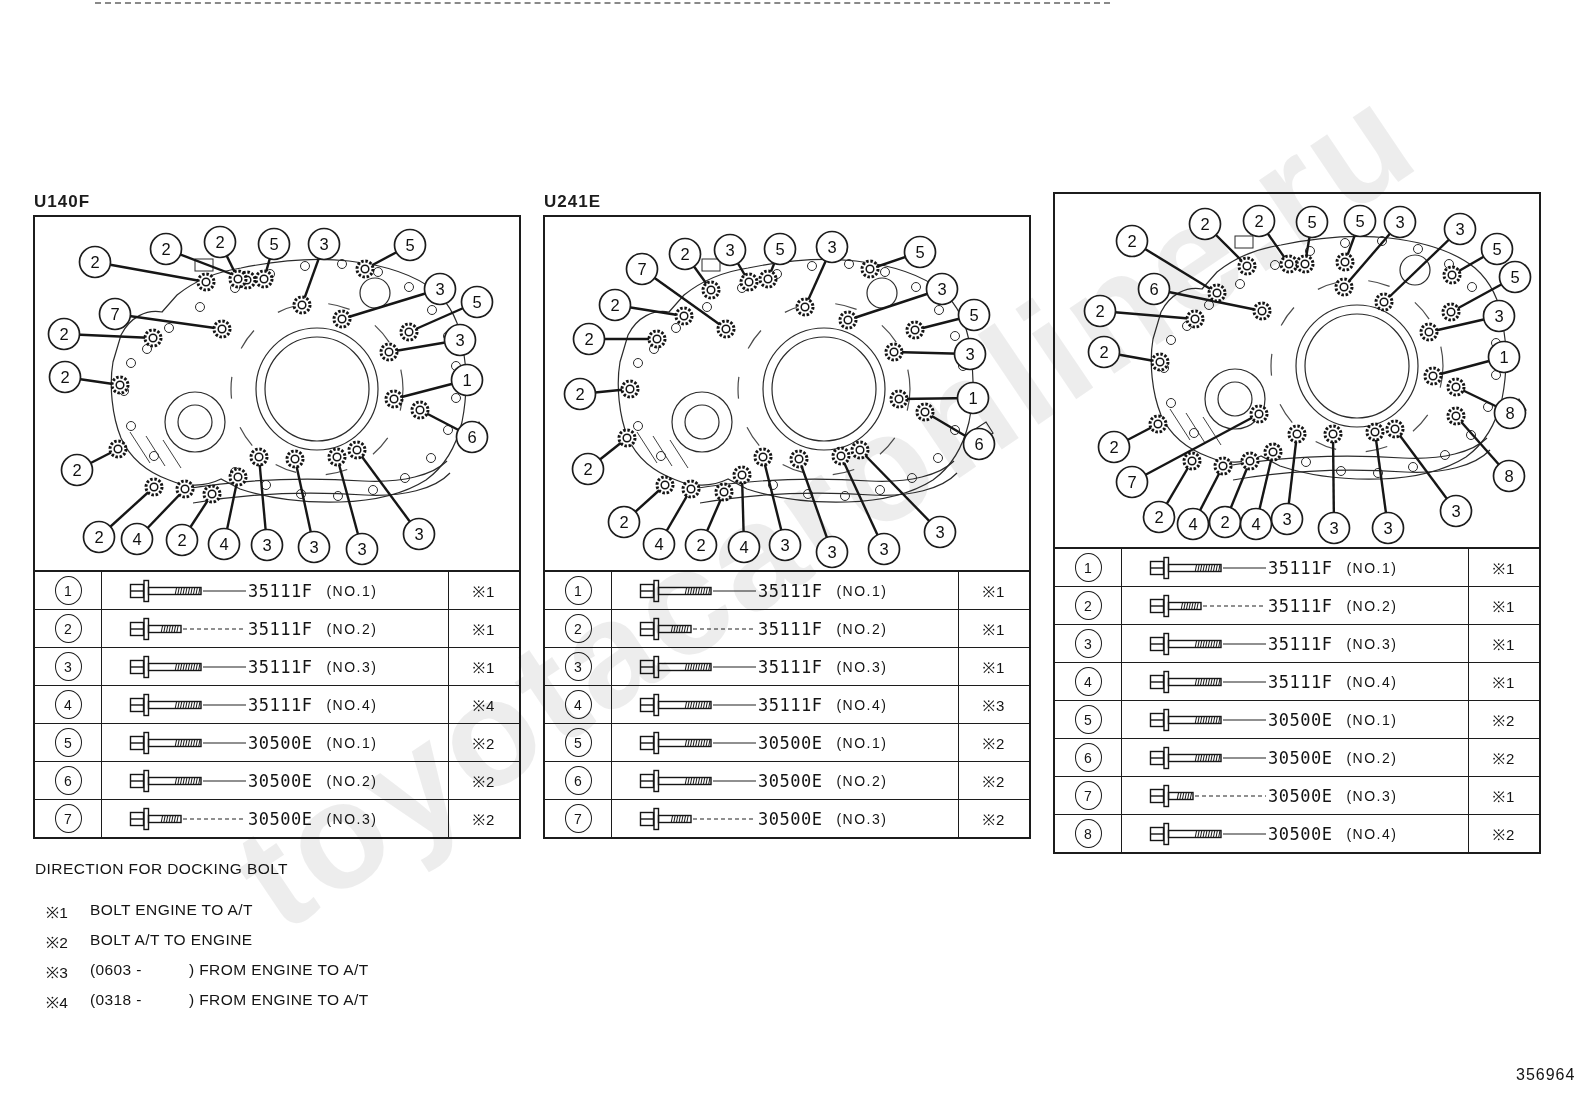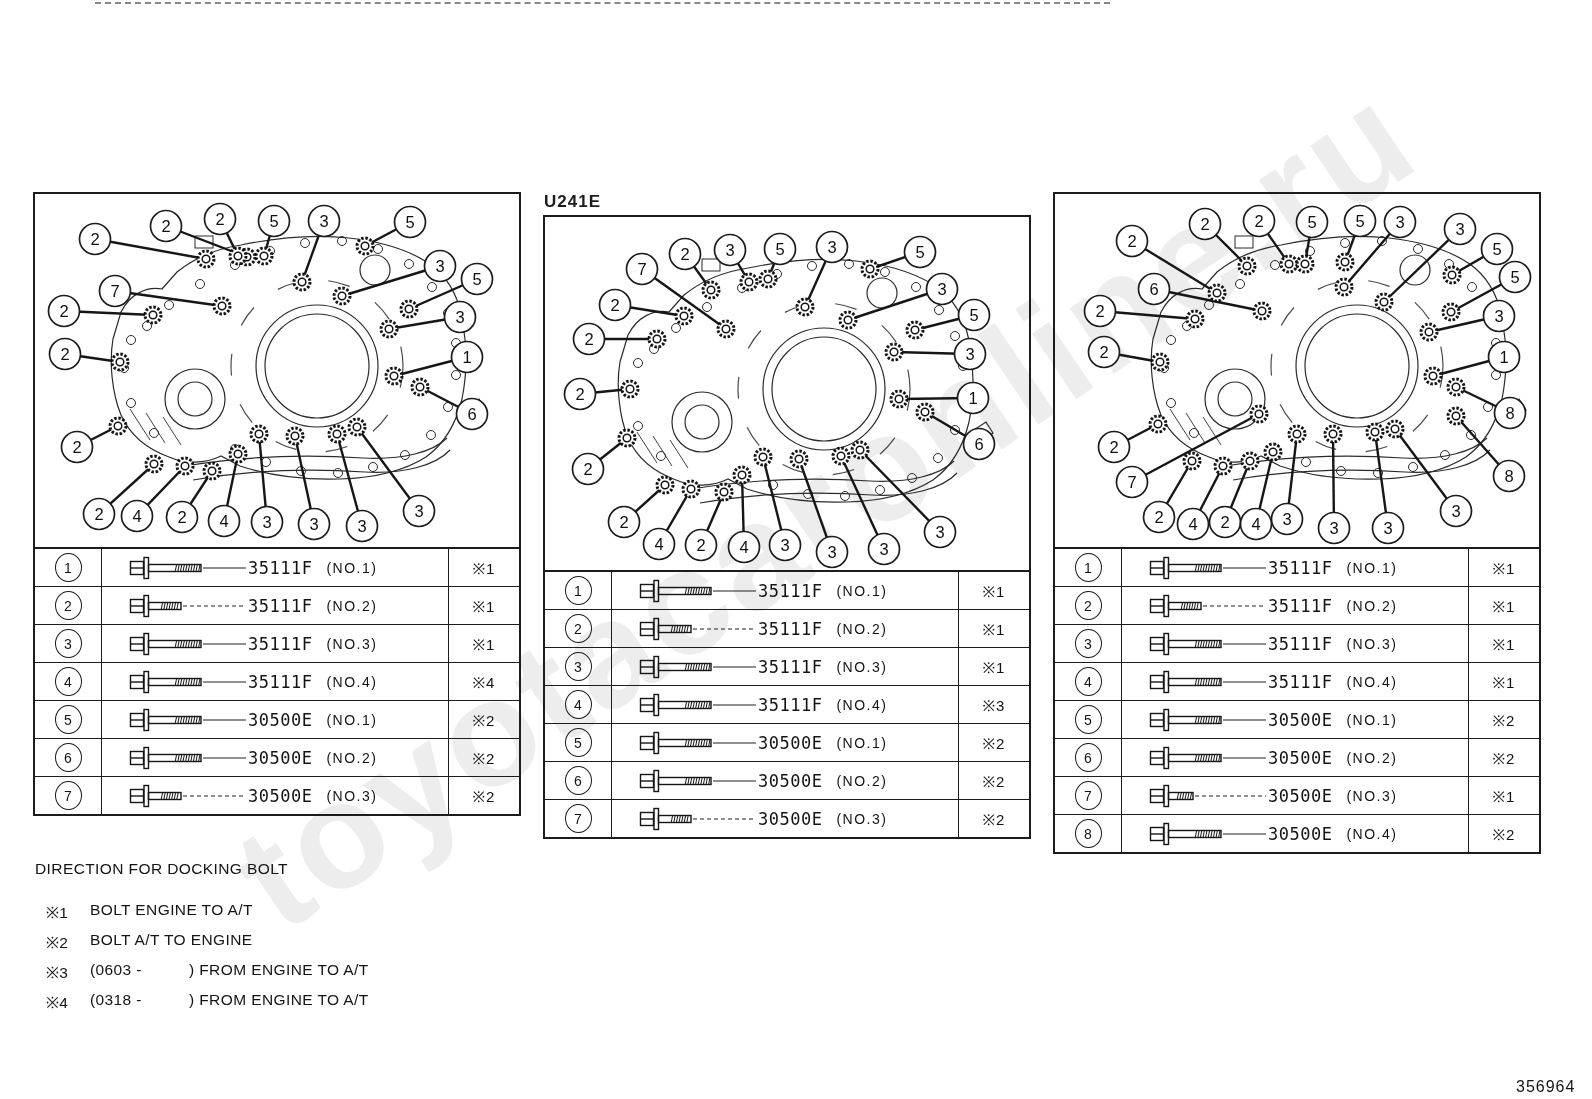--- a/index.html
+++ b/index.html
@@ -31,30 +31,31 @@
   .cnum{
     width:25px;height:27px;border:1.5px solid #1c1c1c;border-radius:50%;
     display:flex;align-items:center;justify-content:center;font-size:14px;
   }
   .part{font-family:"DejaVu Sans Mono",monospace;font-weight:normal;font-size:17px;letter-spacing:0.5px;white-space:nowrap;}
   .pno{font-size:14px;margin-left:14px;letter-spacing:1.5px;white-space:nowrap;}
   .legend{position:absolute;left:35px;top:860px;z-index:1;font-size:15.5px;letter-spacing:0.4px;}
   .legend-title{margin-bottom:23px;}
   .legend-item{display:flex;margin:0 0 8px 11px;white-space:pre;}
   .legend-marker{width:44px;flex:0 0 auto;}
-  .page-number{position:absolute;left:1516px;top:1066px;font-size:16px;letter-spacing:1px;z-index:1;margin-top:12px;}
+  .page-number{position:absolute;left:1516px;top:1066px;font-size:16px;letter-spacing:1px;z-index:1;}
 </style>
 </head>
 <body>
 
 <div class="watermark">toyotacaronline.ru</div>
 <div class="scanline"></div>
 
 <div id="panels">
     <div class="panel" style="left: 33px;">
+      <div class="panel-title">U140F</div>
       <div class="panel-box">
         <div class="diagram">
           <svg width="484" height="353" viewBox="0 0 484 353">
             <g transform="translate(0,0)" fill="none" stroke="#2b2b2b" stroke-width="1.2">
               <path d="M86,118 C95,100 112,92 127,95 L142,78 C162,62 186,54 206,51 C240,44 278,40 314,44 C349,48 380,58 400,74 C416,88 425,108 428,130 C432,153 432,180 427,205 C421,230 409,250 391,263 C369,277 339,284 305,285 C270,286 235,282 205,272 L186,262 C170,270 150,270 134,263 C112,255 95,241 86,221 C77,199 74,168 78,145 Z"></path>
               <circle cx="112" cy="132" r="4.5" stroke-width="1"></circle>
               <circle cx="134" cy="111" r="4.5" stroke-width="1"></circle>
               <circle cx="165" cy="90" r="4.5" stroke-width="1"></circle>
               <circle cx="200" cy="71" r="4.5" stroke-width="1"></circle>
               <circle cx="235" cy="57" r="4.5" stroke-width="1"></circle>

